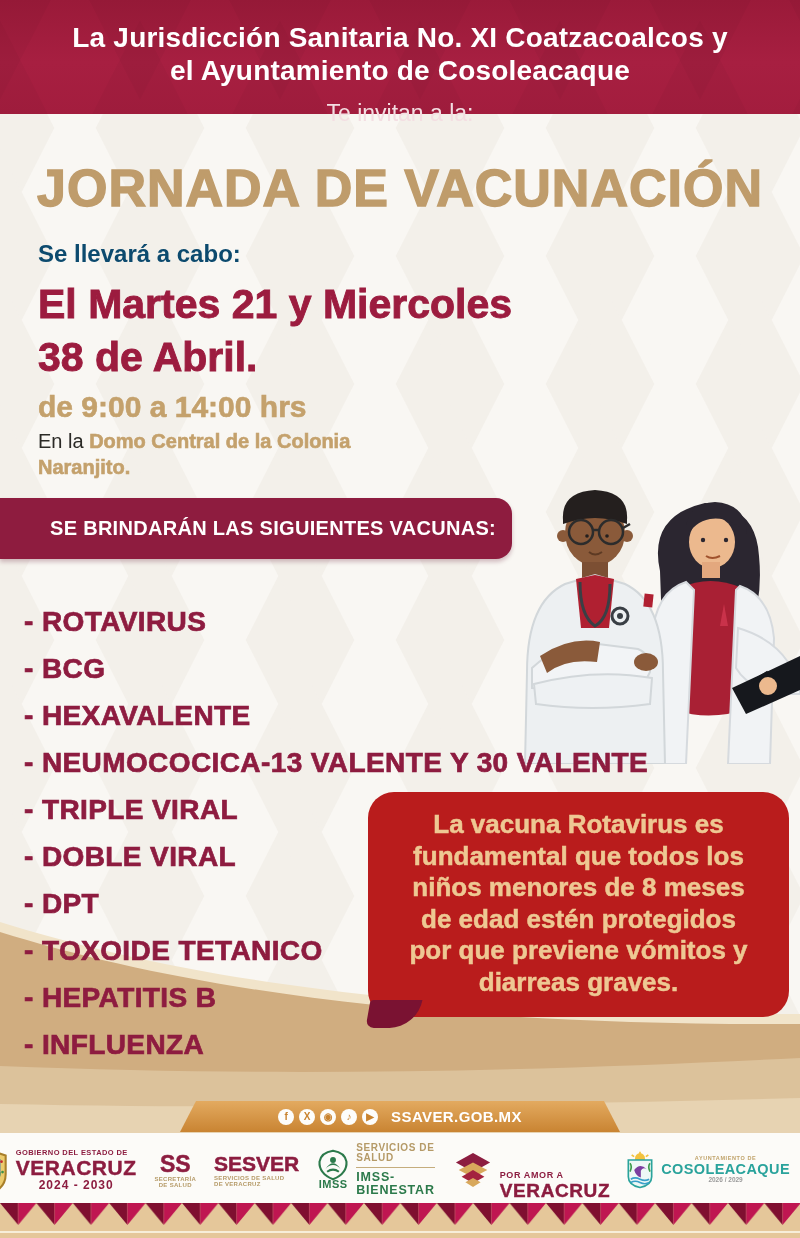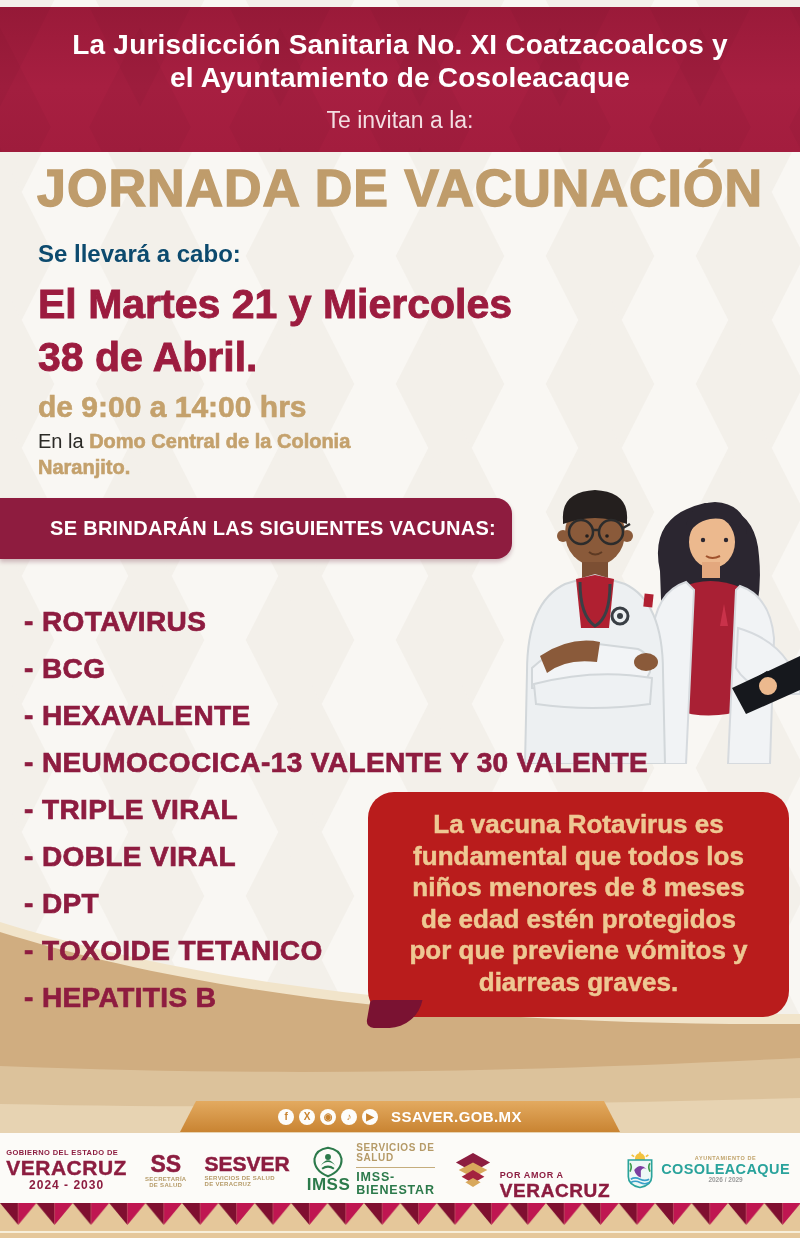--- a/index.html
+++ b/index.html
@@ -9,21 +9,21 @@
   }
   .bg-pattern{
     position:absolute;inset:0;z-index:0;opacity:.55;pointer-events:none;
     background-image:
       linear-gradient(63deg,#efebe4 25%,transparent 25.5%,transparent 74.5%,#efebe4 75%),
       linear-gradient(-63deg,#efebe4 25%,transparent 25.5%,transparent 74.5%,#efebe4 75%);
     background-size:150px 128px;
   }
   
   .top-banner{
-    position:absolute;top:7px;left:0;width:100%;height:145px;z-index:3;
+    position:absolute;top:0;left:0;width:100%;height:114px;z-index:3;
     background:linear-gradient(180deg,#9a1a39 0%,#a71f41 55%,#a31d3e 100%);
     text-align:center;box-sizing:border-box;padding-top:21px;
   }
   .top-banner::after{
     content:"";position:absolute;inset:0;pointer-events:none;opacity:.5;
     background-image:
       linear-gradient(63deg,rgba(0,0,0,.06) 25%,transparent 25.5%,transparent 74.5%,rgba(0,0,0,.06) 75%),
       linear-gradient(-63deg,rgba(0,0,0,.06) 25%,transparent 25.5%,transparent 74.5%,rgba(0,0,0,.06) 75%);
     background-size:140px 120px;
   }
@@ -94,21 +94,21 @@
   }
   .fgroup{display:flex;align-items:center;gap:6px;}
   .fcol{display:flex;flex-direction:column;line-height:1.05;}
   .vz1{font-size:7.5px;font-weight:700;color:#8c1d40;letter-spacing:.4px;}
   .vz2{font-size:21px;font-weight:700;color:#8c1d40;letter-spacing:.5px;-webkit-text-stroke:.4px #8c1d40;}
   .vz3{font-size:12px;font-weight:700;color:#8c1d40;letter-spacing:1px;text-align:center;}
   .fdiv{width:1px;height:38px;background:#d9c0c8;}
   .ss-abbr{font-size:23px;font-weight:700;color:#8c1d40;text-align:center;-webkit-text-stroke:.5px #8c1d40;}
   .ss-sub{font-size:6px;font-weight:700;color:#b59a67;letter-spacing:.3px;}
   .sesver-abbr{font-size:21px;font-weight:700;color:#8c1d40;-webkit-text-stroke:.5px #8c1d40;}
-  .imss-label{font-size:17px;font-weight:700;color:#2c7a4b;text-align:center;margin-top:-2px;letter-spacing:.5px;}
+  .imss-label{font-size:11px;font-weight:700;color:#2c7a4b;text-align:center;margin-top:-2px;letter-spacing:.5px;}
   .imss-l1{font-size:10px;font-weight:700;color:#b59a67;letter-spacing:.6px;border-bottom:1px solid #c5ad7d;padding-bottom:3px;margin-bottom:3px;}
   .imss-l2{font-size:12.5px;font-weight:700;color:#2c7a4b;letter-spacing:.8px;}
   .amor-l1{font-size:9px;font-weight:700;color:#8c1d40;letter-spacing:.6px;margin-top:32px;}
   .amor-l2{font-size:19px;font-weight:700;color:#8c1d40;letter-spacing:.6px;-webkit-text-stroke:.4px #8c1d40;}
   .cos-sub{font-size:5.5px;font-weight:700;color:#c0a36a;letter-spacing:.6px;text-align:center;}
   .cos-name{font-size:14.5px;font-weight:700;color:#2aa39c;letter-spacing:.4px;}
   .cos-term{font-size:6.5px;font-weight:700;color:#9a9a9a;text-align:center;}
   
   .bottom-border{position:absolute;left:0;top:1203px;width:100%;height:35px;background:#e5c79a;z-index:4;}
   .bottom-border .cream-line{position:absolute;left:0;top:28px;width:100%;height:2px;background:#f7eed9;}
@@ -189,20 +189,21 @@
   <ul class="vaccine-list">
     <li>- ROTAVIRUS</li>
     <li>- BCG</li>
     <li>- HEXAVALENTE</li>
     <li>- NEUMOCOCICA-13 VALENTE Y 30 VALENTE</li>
     <li>- TRIPLE VIRAL</li>
     <li>- DOBLE VIRAL</li>
     <li>- DPT</li>
     <li>- TOXOIDE TETANICO</li>
     <li>- HEPATITIS B</li>
+    <li>- INFLUENZA</li>
   </ul>
 
   <svg class="wave" viewBox="0 0 800 242" preserveAspectRatio="none" aria-hidden="true">
     <path d="M0,24 C180,80 420,118 800,116 L800,242 L0,242 Z" fill="#f1e4ca"></path>
     <path d="M0,34 C180,90 430,128 800,126 L800,242 L0,242 Z" fill="#d0ad80"></path>
     <path d="M0,168 C300,180 560,172 800,160 L800,242 L0,242 Z" fill="#dcc29b"></path>
     <path d="M0,206 C300,212 560,206 800,200 L800,242 L0,242 Z" fill="#e7d3b2"></path>
   </svg>
 
   <aside class="info-box">

